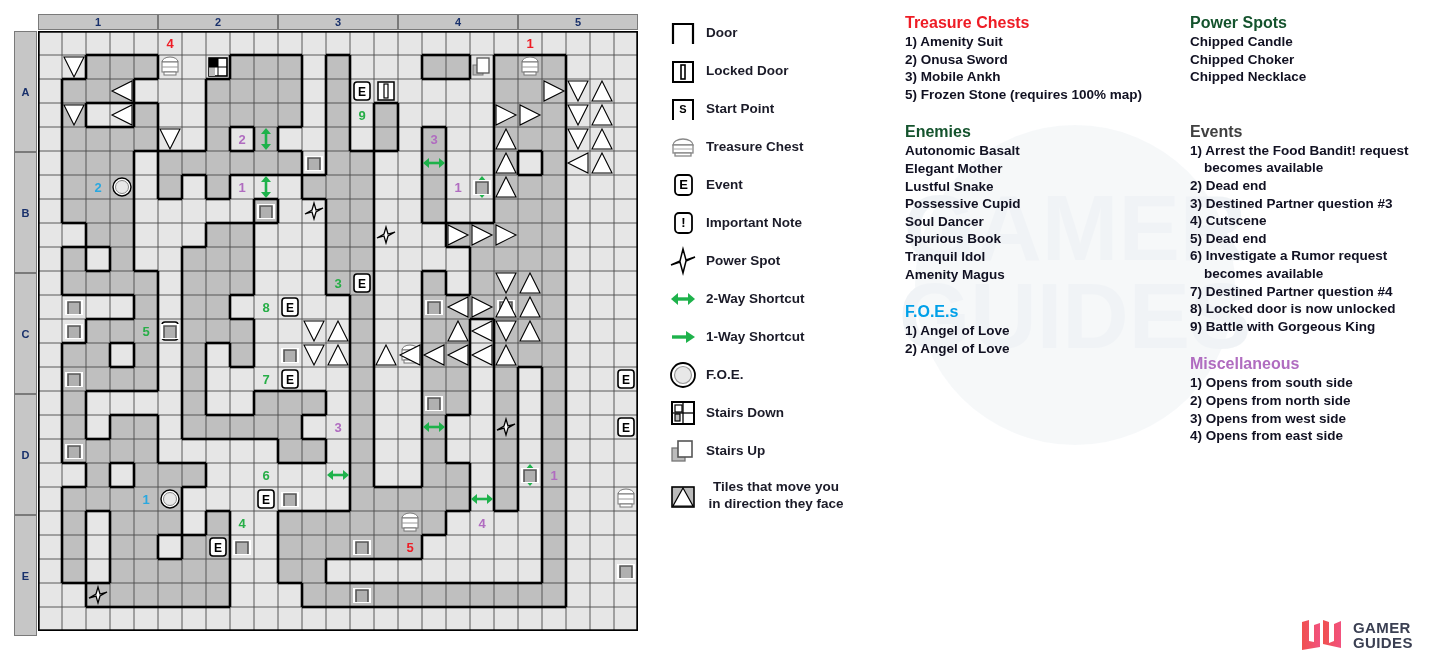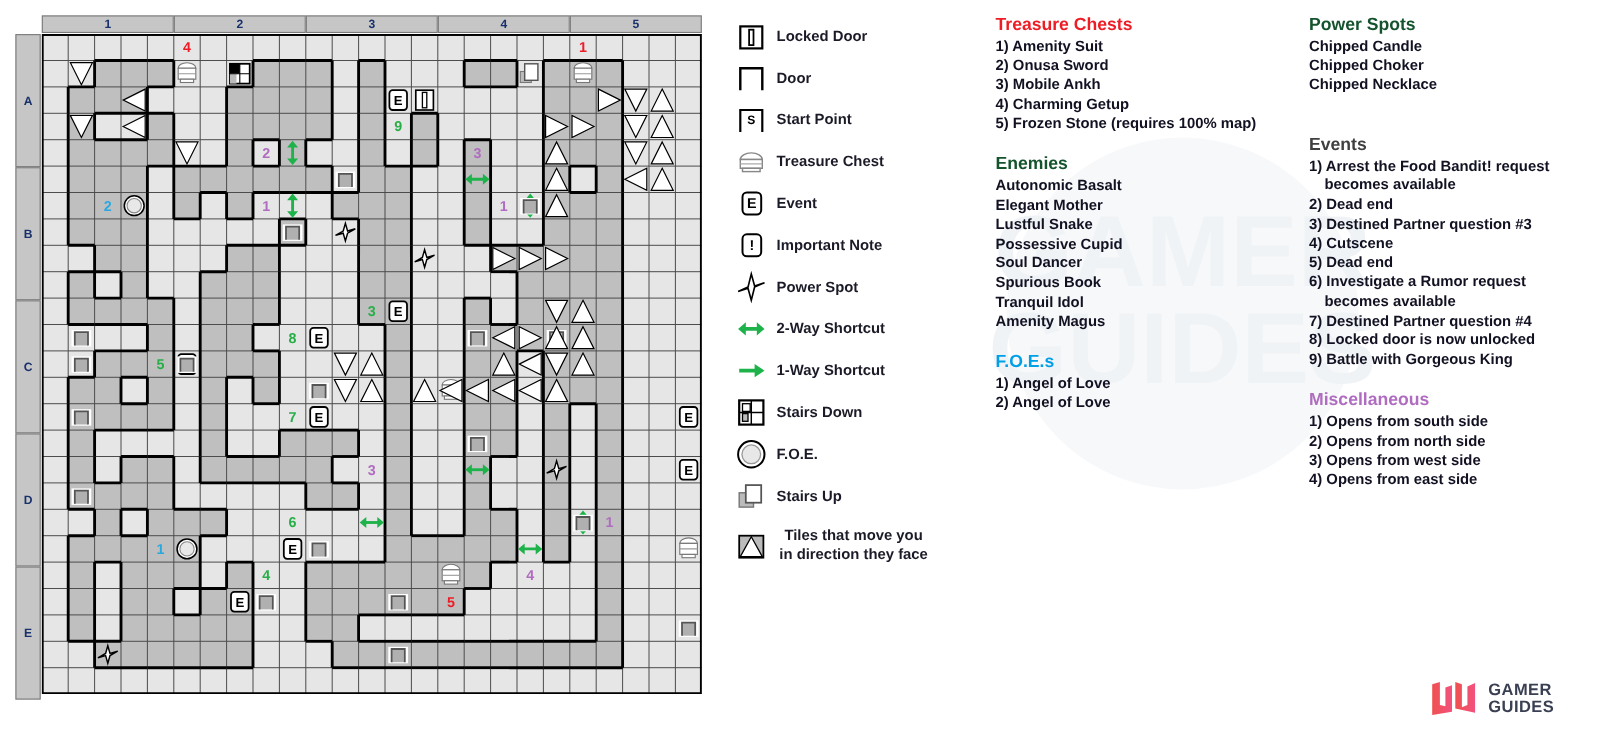--- a/index.html
+++ b/index.html
@@ -1208,33 +1208,33 @@
           <path d="M362 324 L382 314 L382 334 Z" fill="#fff" stroke="#000" stroke-width="1.1"></path>
         </g>
       </svg>
   </div>
 </div>
 
 <div id="legend">
     <div class="lg-row">
       <div class="lg-ico">
         <svg width="30" height="30" viewBox="0 0 30 30">
+          <path d="M5 26 L5 6 L25 6 L25 26" fill="#fff" stroke="#000" stroke-width="2.2"></path>
+        </svg>
+      </div>
+      <div class="lg-lbl">Door</div>
+    </div>
+    <div class="lg-row">
+      <div class="lg-ico">
+        <svg width="30" height="30" viewBox="0 0 30 30">
           <rect x="5" y="6" width="20" height="20" fill="#fff" stroke="#000" stroke-width="2"></rect>
           <rect x="13" y="9" width="4" height="14" fill="#fff" stroke="#000" stroke-width="1.6"></rect>
         </svg>
       </div>
       <div class="lg-lbl">Locked Door</div>
-    </div>
-    <div class="lg-row">
-      <div class="lg-ico">
-        <svg width="30" height="30" viewBox="0 0 30 30">
-          <path d="M5 26 L5 6 L25 6 L25 26" fill="#fff" stroke="#000" stroke-width="2.2"></path>
-        </svg>
-      </div>
-      <div class="lg-lbl">Door</div>
     </div>
     <div class="lg-row">
       <div class="lg-ico">
         <svg width="30" height="30" viewBox="0 0 30 30">
           <path d="M5 26 L5 6 L25 6 L25 26" fill="#fff" stroke="#000" stroke-width="2"></path>
           <text x="15" y="19" font-size="11" font-weight="bold" text-anchor="middle" font-family="Liberation Sans, sans-serif" fill="#000">S</text>
         </svg>
       </div>
       <div class="lg-lbl">Start Point</div>
     </div>
@@ -1286,45 +1286,45 @@
       <div class="lg-lbl">2-Way Shortcut</div>
     </div>
     <div class="lg-row">
       <div class="lg-ico">
         <svg width="30" height="30" viewBox="0 0 30 30">
           <line x1="4" y1="15" x2="20" y2="15" stroke="#1eb24b" stroke-width="3.4"></line>
           <path d="M27 15 l-9 6 l0 -12 z" fill="#1eb24b"></path>
         </svg>
       </div>
       <div class="lg-lbl">1-Way Shortcut</div>
+    </div>
+    <div class="lg-row">
+      <div class="lg-ico">
+        <svg width="30" height="30" viewBox="0 0 30 30">
+          <circle cx="15" cy="15" r="12" fill="#fff" stroke="#000" stroke-width="1.8"></circle>
+          <circle cx="15" cy="15" r="8.5" fill="#e8e8e8" stroke="#999" stroke-width="1.2"></circle>
+        </svg>
+      </div>
+      <div class="lg-lbl">F.O.E.</div>
     </div>
     <div class="lg-row">
       <div class="lg-ico">
         <svg width="30" height="30" viewBox="0 0 30 30">
           <rect x="4" y="4" width="22" height="22" fill="#fff" stroke="#000" stroke-width="2"></rect>
           <rect x="7" y="7" width="7" height="7" fill="#fff" stroke="#000" stroke-width="1.2"></rect>
           <rect x="7" y="16" width="5" height="7" fill="#bbb" stroke="#000" stroke-width="1.2"></rect>
           <line x1="15" y1="4" x2="15" y2="26" stroke="#000" stroke-width="1.3"></line>
           <line x1="4" y1="15" x2="26" y2="15" stroke="#000" stroke-width="1.3"></line>
         </svg>
       </div>
       <div class="lg-lbl">Stairs Down</div>
     </div>
     <div class="lg-row">
       <div class="lg-ico">
         <svg width="30" height="30" viewBox="0 0 30 30">
-          <circle cx="15" cy="15" r="12" fill="#fff" stroke="#000" stroke-width="1.8"></circle>
-          <circle cx="15" cy="15" r="8.5" fill="#e8e8e8" stroke="#999" stroke-width="1.2"></circle>
-        </svg>
-      </div>
-      <div class="lg-lbl">F.O.E.</div>
-    </div>
-    <div class="lg-row">
-      <div class="lg-ico">
-        <svg width="30" height="30" viewBox="0 0 30 30">
           <rect x="4" y="12" width="13" height="13" fill="#bbb" stroke="#777" stroke-width="1.3"></rect>
           <rect x="10" y="5" width="14" height="16" fill="#fff" stroke="#555" stroke-width="1.6"></rect>
         </svg>
       </div>
       <div class="lg-lbl">Stairs Up</div>
     </div>
     <div class="lg-row" style="height: 52px;">
       <div class="lg-ico">
         <svg width="30" height="30" viewBox="0 0 30 30">
           <rect x="4" y="6" width="22" height="20" fill="#bbb" stroke="#000" stroke-width="1.6"></rect>
@@ -1334,21 +1334,20 @@
       <div class="lg-lbl" style="max-width: 140px; text-align: center;">Tiles that move you in direction they face</div>
     </div>
   </div>
 
 <div class="txtcol" id="col-mid">
   <div class="sec-head red">Treasure Chests</div>
   <div id="tc-list">
       <div class="li">1) Amenity Suit</div>
       <div class="li">2) Onusa Sword</div>
       <div class="li">3) Mobile Ankh</div>
-      <div class="li">4) Charming Getup</div>
       <div class="li">5) Frozen Stone (requires 100% map)</div>
     </div>
   <div class="gap"></div>
   <div class="sec-head black">Enemies</div>
   <div id="en-list">
       <div class="li">Autonomic Basalt</div>
       <div class="li">Elegant Mother</div>
       <div class="li">Lustful Snake</div>
       <div class="li">Possessive Cupid</div>
       <div class="li">Soul Dancer</div>

